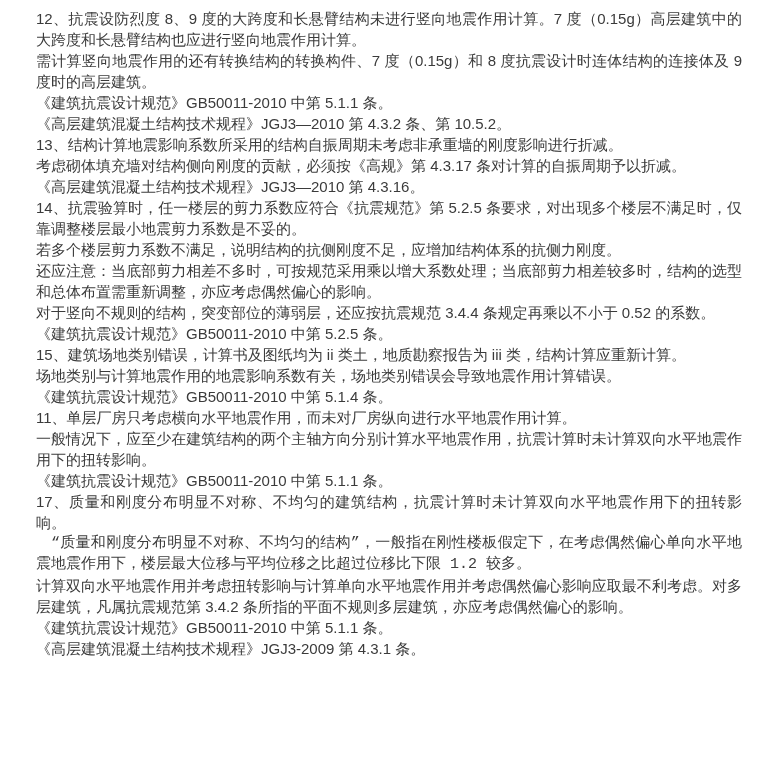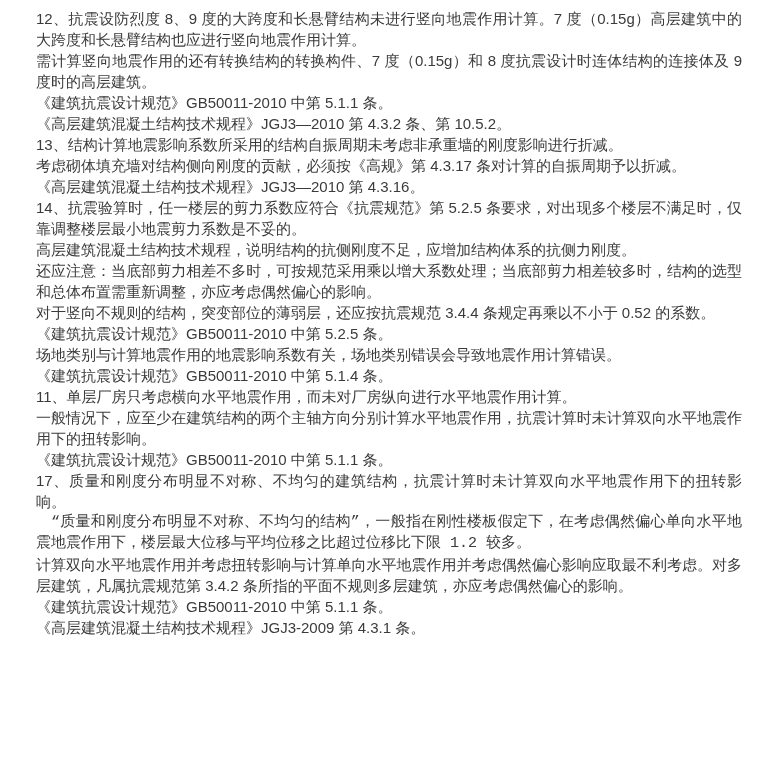--- a/index.html
+++ b/index.html
@@ -41,24 +41,25 @@
 <div class="page">
   <div class="doc" id="doc-body">
       <p class="para">12、抗震设防烈度 8、9 度的大跨度和长悬臂结构未进行竖向地震作用计算。7 度（0.15g）高层建筑中的大跨度和长悬臂结构也应进行竖向地震作用计算。</p>
       <p class="para">需计算竖向地震作用的还有转换结构的转换构件、7 度（0.15g）和 8 度抗震设计时连体结构的连接体及 9 度时的高层建筑。</p>
       <p class="para">《建筑抗震设计规范》GB50011-2010 中第 5.1.1 条。</p>
       <p class="para">《高层建筑混凝土结构技术规程》JGJ3—2010 第 4.3.2 条、第 10.5.2。</p>
       <p class="para">13、结构计算地震影响系数所采用的结构自振周期未考虑非承重墙的刚度影响进行折减。</p>
       <p class="para">考虑砌体填充墙对结构侧向刚度的贡献，必须按《高规》第 4.3.17 条对计算的自振周期予以折减。</p>
       <p class="para">《高层建筑混凝土结构技术规程》JGJ3—2010 第 4.3.16。</p>
       <p class="para">14、抗震验算时，任一楼层的剪力系数应符合《抗震规范》第 5.2.5 条要求，对出现多个楼层不满足时，仅靠调整楼层最小地震剪力系数是不妥的。</p>
-      <p class="para">高层建筑混凝土结构技术规程，说明结构的抗侧刚度不足，应增加结构体系的抗侧力刚度。</p>
+      <p class="para">若多个楼层剪力系数不满足，说明结构的抗侧刚度不足，应增加结构体系的抗侧力刚度。</p>
       <p class="para">还应注意：当底部剪力相差不多时，可按规范采用乘以增大系数处理；当底部剪力相差较多时，结构的选型和总体布置需重新调整，亦应考虑偶然偏心的影响。</p>
       <p class="para">对于竖向不规则的结构，突变部位的薄弱层，还应按抗震规范 3.4.4 条规定再乘以不小于 0.52 的系数。</p>
       <p class="para">《建筑抗震设计规范》GB50011-2010 中第 5.2.5 条。</p>
+      <p class="para">15、建筑场地类别错误，计算书及图纸均为 ii 类土，地质勘察报告为 iii 类，结构计算应重新计算。</p>
       <p class="para">场地类别与计算地震作用的地震影响系数有关，场地类别错误会导致地震作用计算错误。</p>
       <p class="para">《建筑抗震设计规范》GB50011-2010 中第 5.1.4 条。</p>
       <p class="para">11、单层厂房只考虑横向水平地震作用，而未对厂房纵向进行水平地震作用计算。</p>
       <p class="para">一般情况下，应至少在建筑结构的两个主轴方向分别计算水平地震作用，抗震计算时未计算双向水平地震作用下的扭转影响。</p>
       <p class="para">《建筑抗震设计规范》GB50011-2010 中第 5.1.1 条。</p>
       <p class="para">17、质量和刚度分布明显不对称、不均匀的建筑结构，抗震计算时未计算双向水平地震作用下的扭转影响。</p>
       <p class="para indent">“质量和刚度分布明显不对称、不均匀的结构”，一般指在刚性楼板假定下，在考虑偶然偏心单向水平地震地震作用下，楼层最大位移与平均位移之比超过位移比下限 1.2 较多。</p>
       <p class="para">计算双向水平地震作用并考虑扭转影响与计算单向水平地震作用并考虑偶然偏心影响应取最不利考虑。对多层建筑，凡属抗震规范第 3.4.2 条所指的平面不规则多层建筑，亦应考虑偶然偏心的影响。</p>
       <p class="para">《建筑抗震设计规范》GB50011-2010 中第 5.1.1 条。</p>
       <p class="para">《高层建筑混凝土结构技术规程》JGJ3-2009 第 4.3.1 条。</p>

